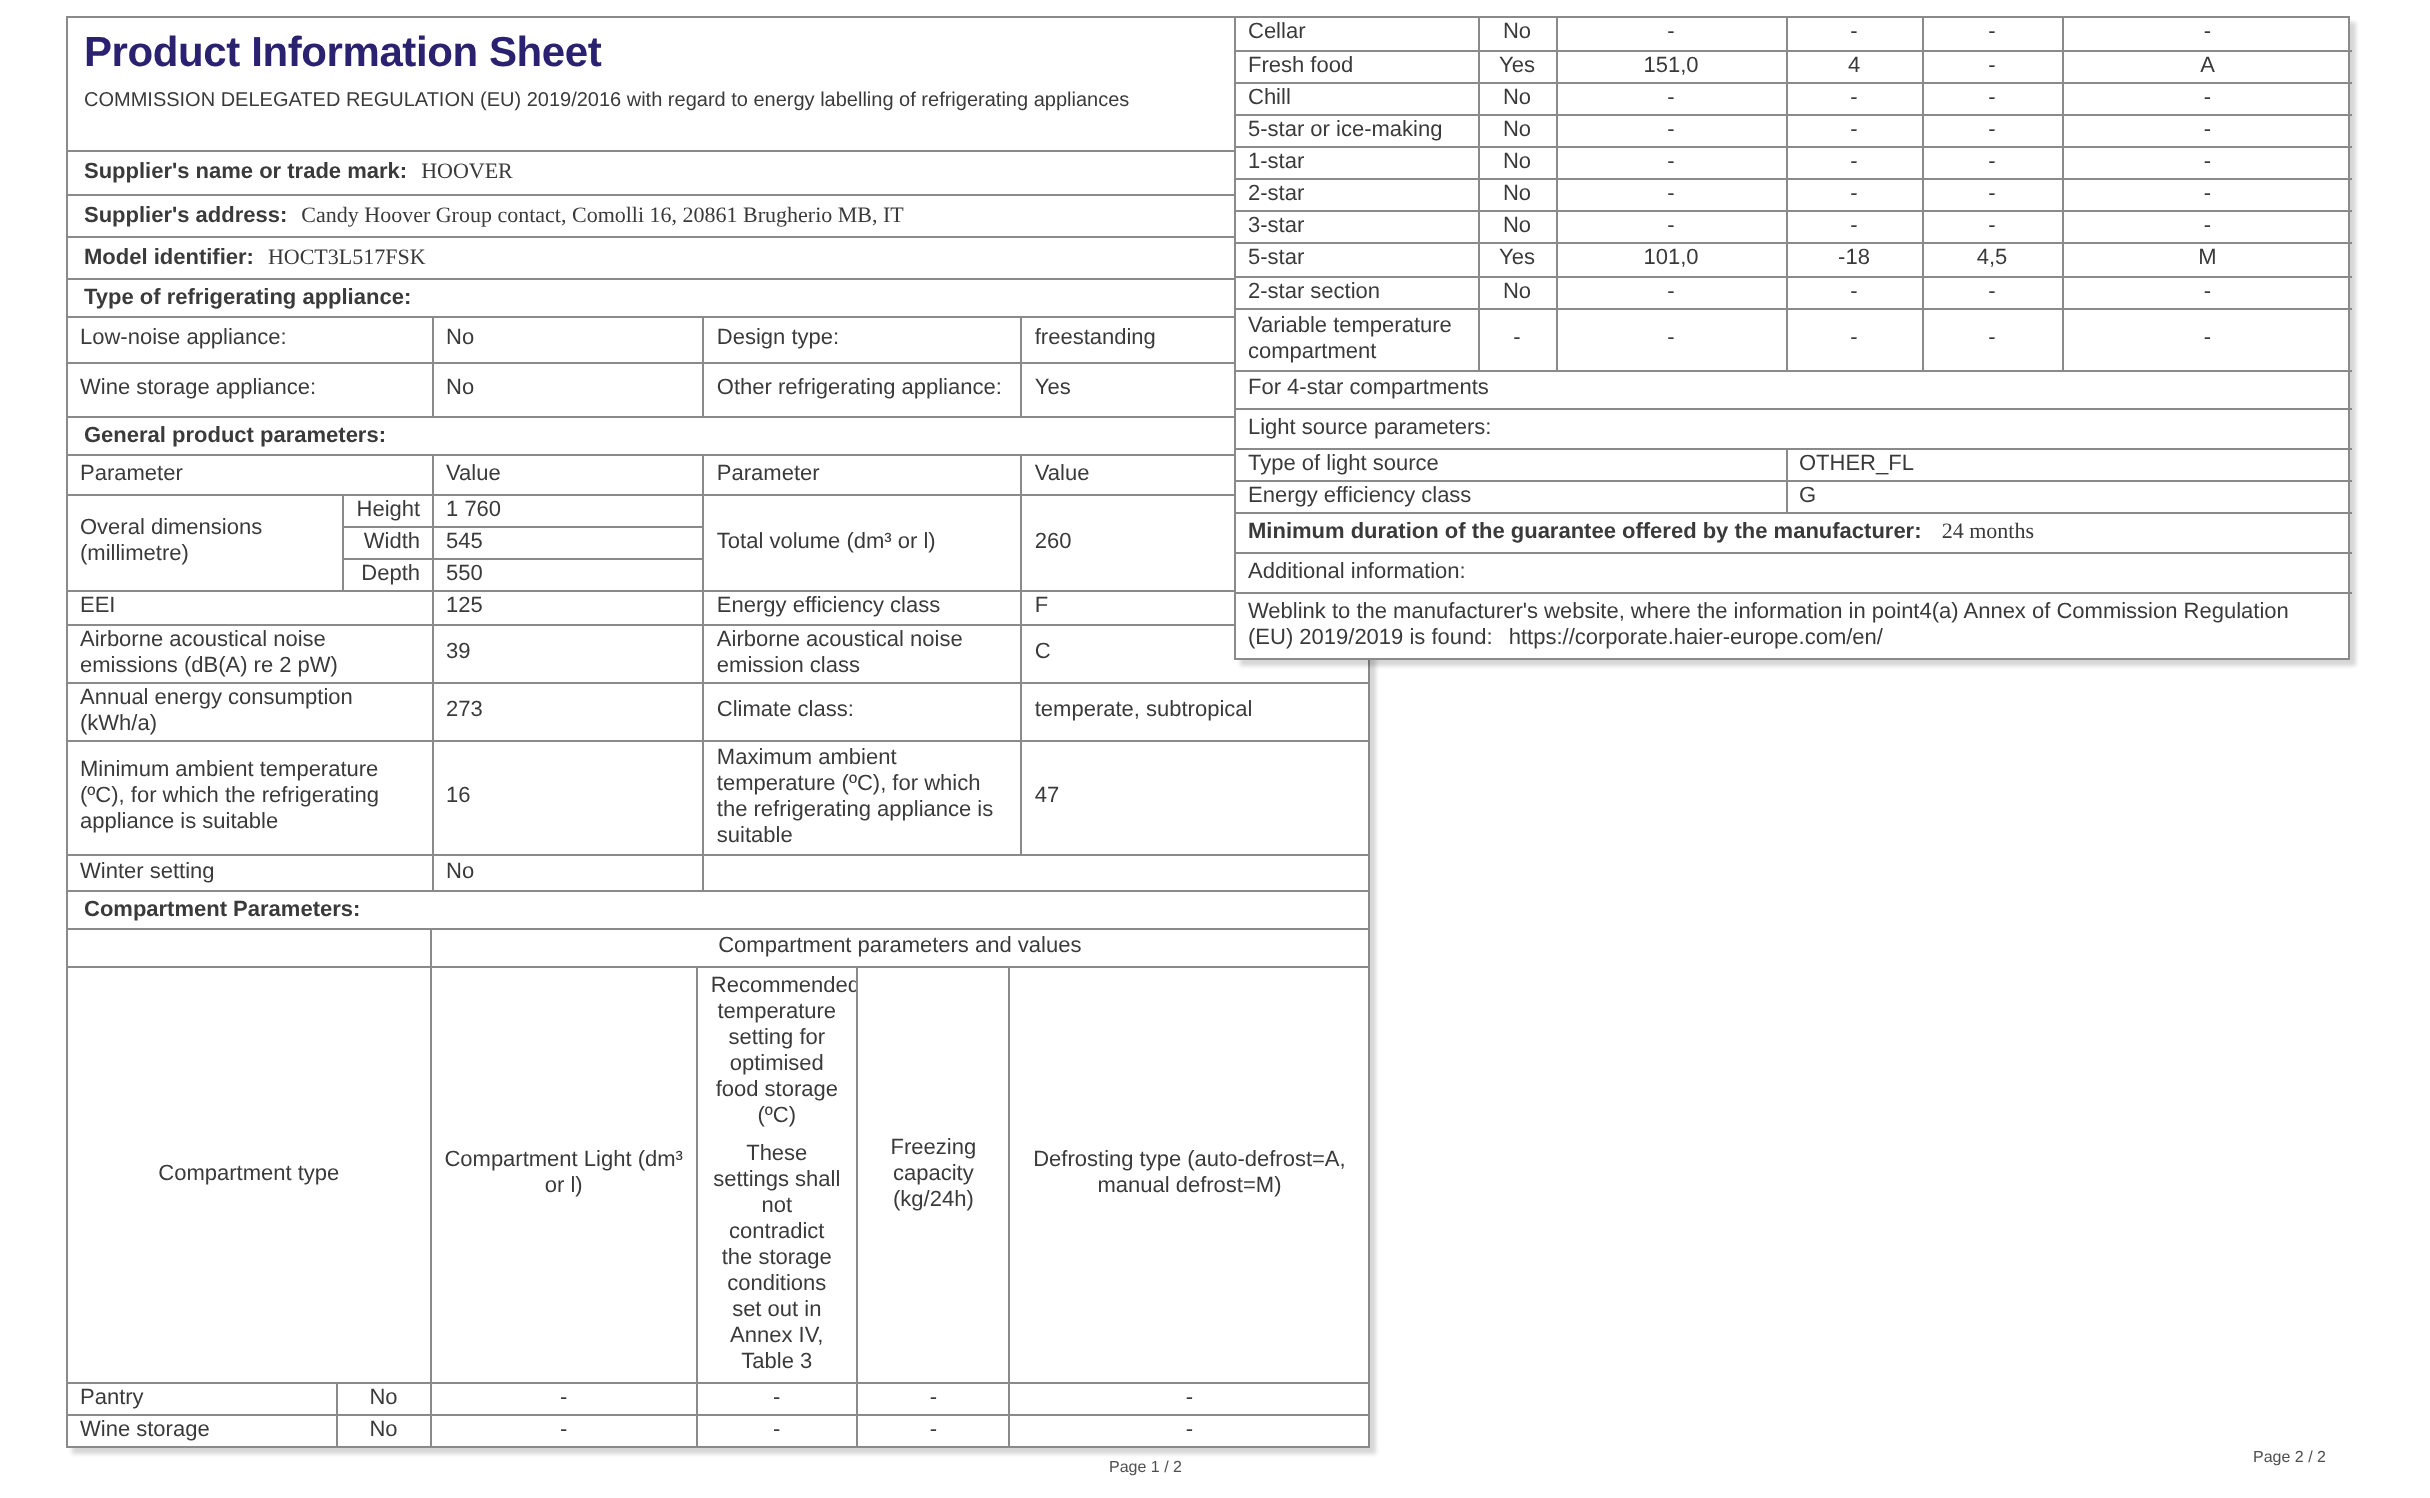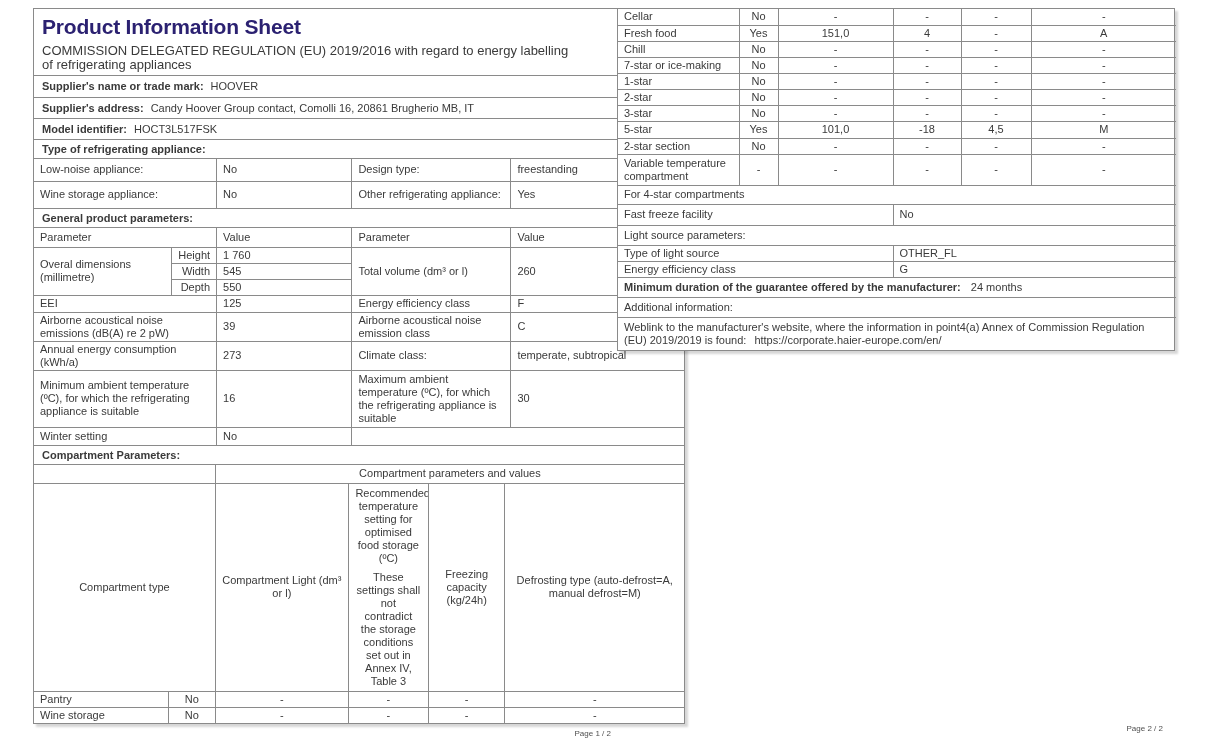--- a/index.html
+++ b/index.html
@@ -17,44 +17,44 @@
   #page1{left:33px;top:8px;width:652px;}
   #page2{left:617px;top:8px;width:558px;}
 
   .sec{border-bottom:1px solid var(--bd);padding:3px 8px;font-size:11px;line-height:13px;
     display:flex;align-items:center;}
   .sec.hdr{font-weight:bold;}
   .h67{height:67px;display:block;padding:6px 8px;}
   .h22{height:22px;} .h21{height:21px;} .h19{height:19px;text-align:right;}
 
   .doc-title{color:var(--title);font-size:21px;font-weight:bold;line-height:24px;letter-spacing:-0.2px;}
-  .subtitle{font-size:13px;line-height:13.5px;margin-top:5px;max-width:528px;}
+  .subtitle{font-size:10px;line-height:13.5px;margin-top:5px;max-width:528px;}
 
   .lbl{font-weight:bold;}
-  .val{margin-left:7px;}
+  .val{margin-left:7px;font-family:Liberation Serif, serif;}
 
   table{border-collapse:collapse;border-style:hidden;table-layout:fixed;width:100%;}
   td{border:1px solid var(--bd);padding:1px 6px;font-size:11px;line-height:13px;
     vertical-align:middle;overflow:hidden;}
   .tbl-wrap{border-bottom:1px solid var(--bd);}
 
   .c{text-align:center;} .r{text-align:right;} .b{font-weight:normal;margin-left:48px;}
   .just{text-align:justify;}
 
   tr.rh16 td{height:16px;} tr.rh17 td{height:17px;} tr.rh18 td{height:18px;}
   tr.rh19 td{height:19px;} tr.rh20 td{height:20px;} tr.rh21 td{height:21px;}
   tr.rh22 td{height:22px;} tr.rh27 td{height:27px;} tr.rh29 td{height:29px;}
   tr.rh31 td{height:31px;} tr.rh33 td{height:33px;}
   tr.rh57 td{height:57px;} tr.rh208 td{height:208px;}
 
   .temp-col p{width:66px;margin:0 auto;text-align:center;}
   .temp-col p + p{margin-top:6px;}
 
   .footer{position:absolute;font-size:8px;color:#4f4f4f;line-height:9px;}
-  #footer1{top:729px;right:604px;}
+  #footer1{top:729px;right:624px;}
   #footer2{top:724px;right:52px;}
 </style>
 </head>
 <body>
 
 <div class="page" id="page1">
 
   <div class="sec h67">
     <div class="doc-title">Product Information Sheet</div>
     <p class="subtitle">COMMISSION DELEGATED REGULATION (EU) 2019/2016 with regard to energy labelling of refrigerating appliances</p>
@@ -150,21 +150,21 @@
       <tr class="rh29">
         <td colspan="2">Annual energy consumption (kWh/a)</td>
         <td>273</td>
         <td>Climate class:</td>
         <td>temperate, subtropical</td>
       </tr>
       <tr class="rh57">
         <td colspan="2">Minimum ambient temperature (ºC), for which the refrigerating appliance is suitable</td>
         <td>16</td>
         <td>Maximum ambient temperature (ºC), for which the refrigerating appliance is suitable</td>
-        <td>30</td>
+        <td>47</td>
       </tr>
       <tr class="rh18">
         <td colspan="2">Winter setting</td>
         <td>No</td>
         <td colspan="2"></td>
       </tr>
     </tbody>
       </table>
   </div>
 
@@ -244,21 +244,21 @@
     </tr>
     <tr class="rh16">
       <td>Chill</td>
       <td class="c">No</td>
       <td class="c">-</td>
       <td class="c">-</td>
       <td class="c">-</td>
       <td class="c">-</td>
     </tr>
     <tr class="rh16">
-      <td>7-star or ice-making</td>
+      <td>5-star or ice-making</td>
       <td class="c">No</td>
       <td class="c">-</td>
       <td class="c">-</td>
       <td class="c">-</td>
       <td class="c">-</td>
     </tr>
     <tr class="rh16">
       <td>1-star</td>
       <td class="c">No</td>
       <td class="c">-</td>
@@ -303,24 +303,20 @@
       <td class="c">-</td>
       <td class="c">-</td>
       <td class="c">-</td>
       <td class="c">-</td>
       <td class="c">-</td>
     </tr>
 
     <tr class="rh19">
       <td colspan="6" class="b">For 4-star compartments</td>
     </tr>
-    <tr class="rh21">
-      <td colspan="3">Fast freeze facility</td>
-      <td colspan="3">No</td>
-    </tr>
     <tr class="rh20">
       <td colspan="6" class="b">Light source parameters:</td>
     </tr>
     <tr class="rh16">
       <td colspan="3">Type of light source</td>
       <td colspan="3">OTHER_FL</td>
     </tr>
     <tr class="rh16">
       <td colspan="3">Energy efficiency class</td>
       <td colspan="3">G</td>

